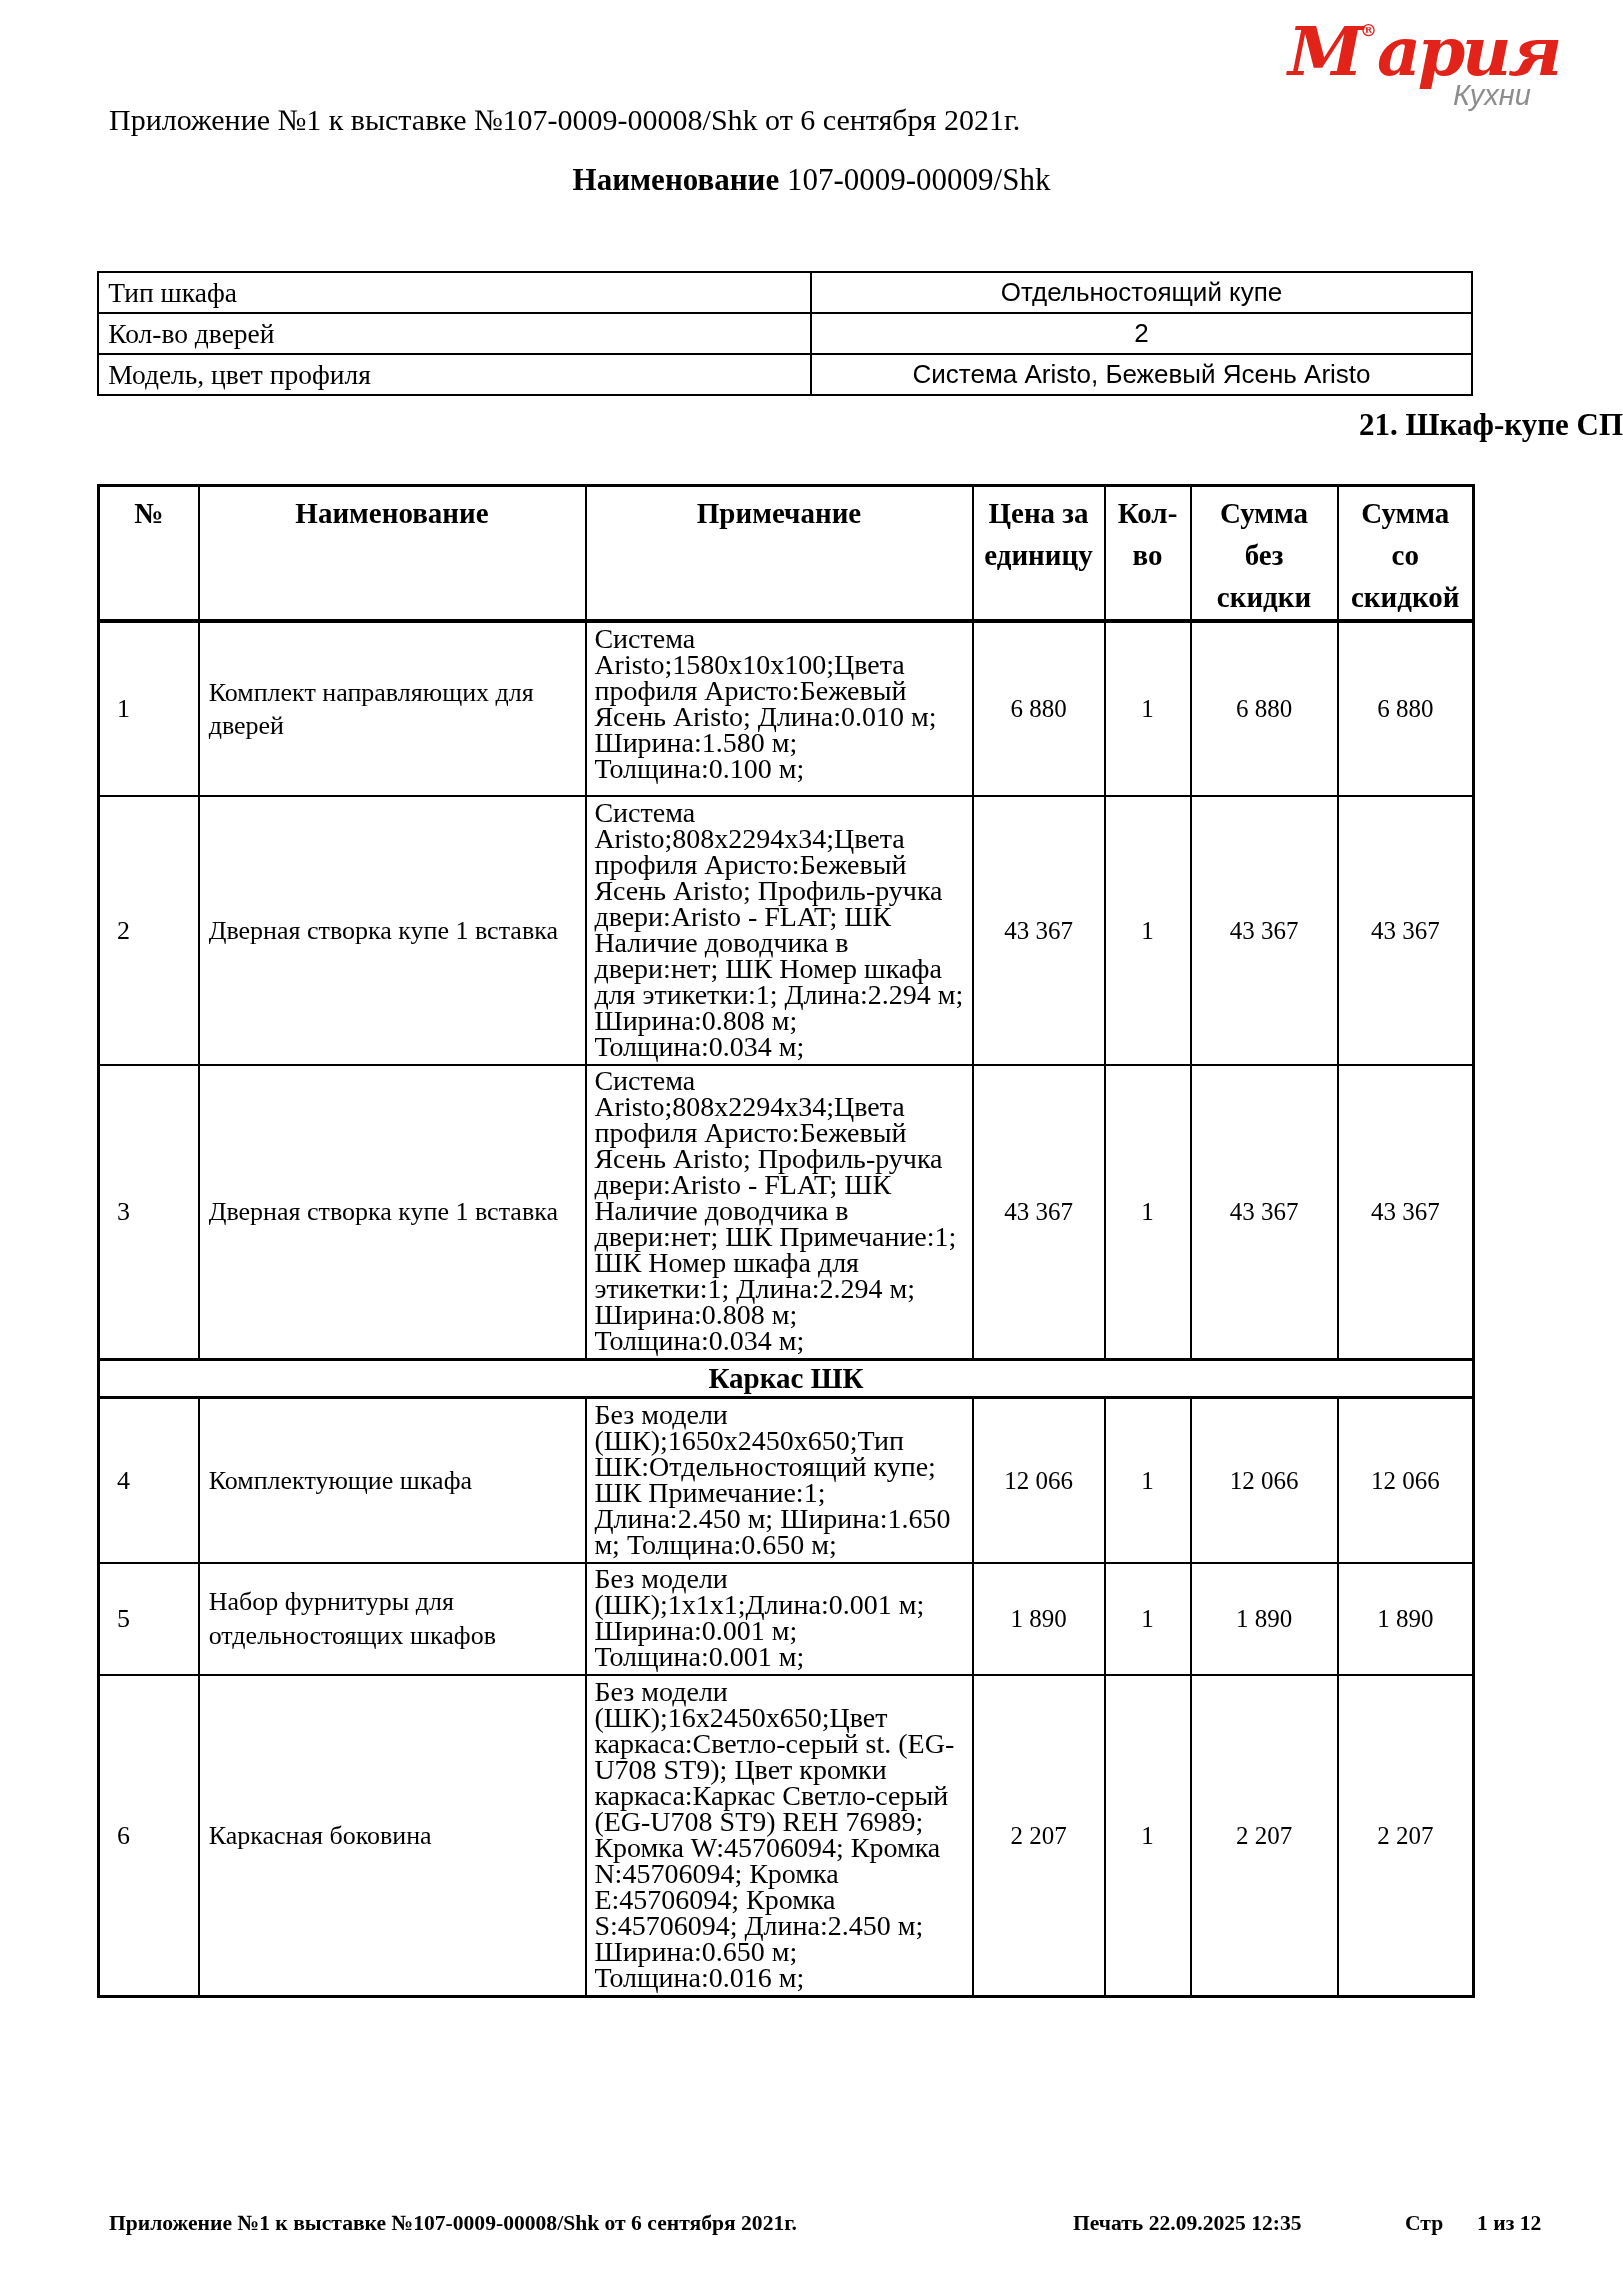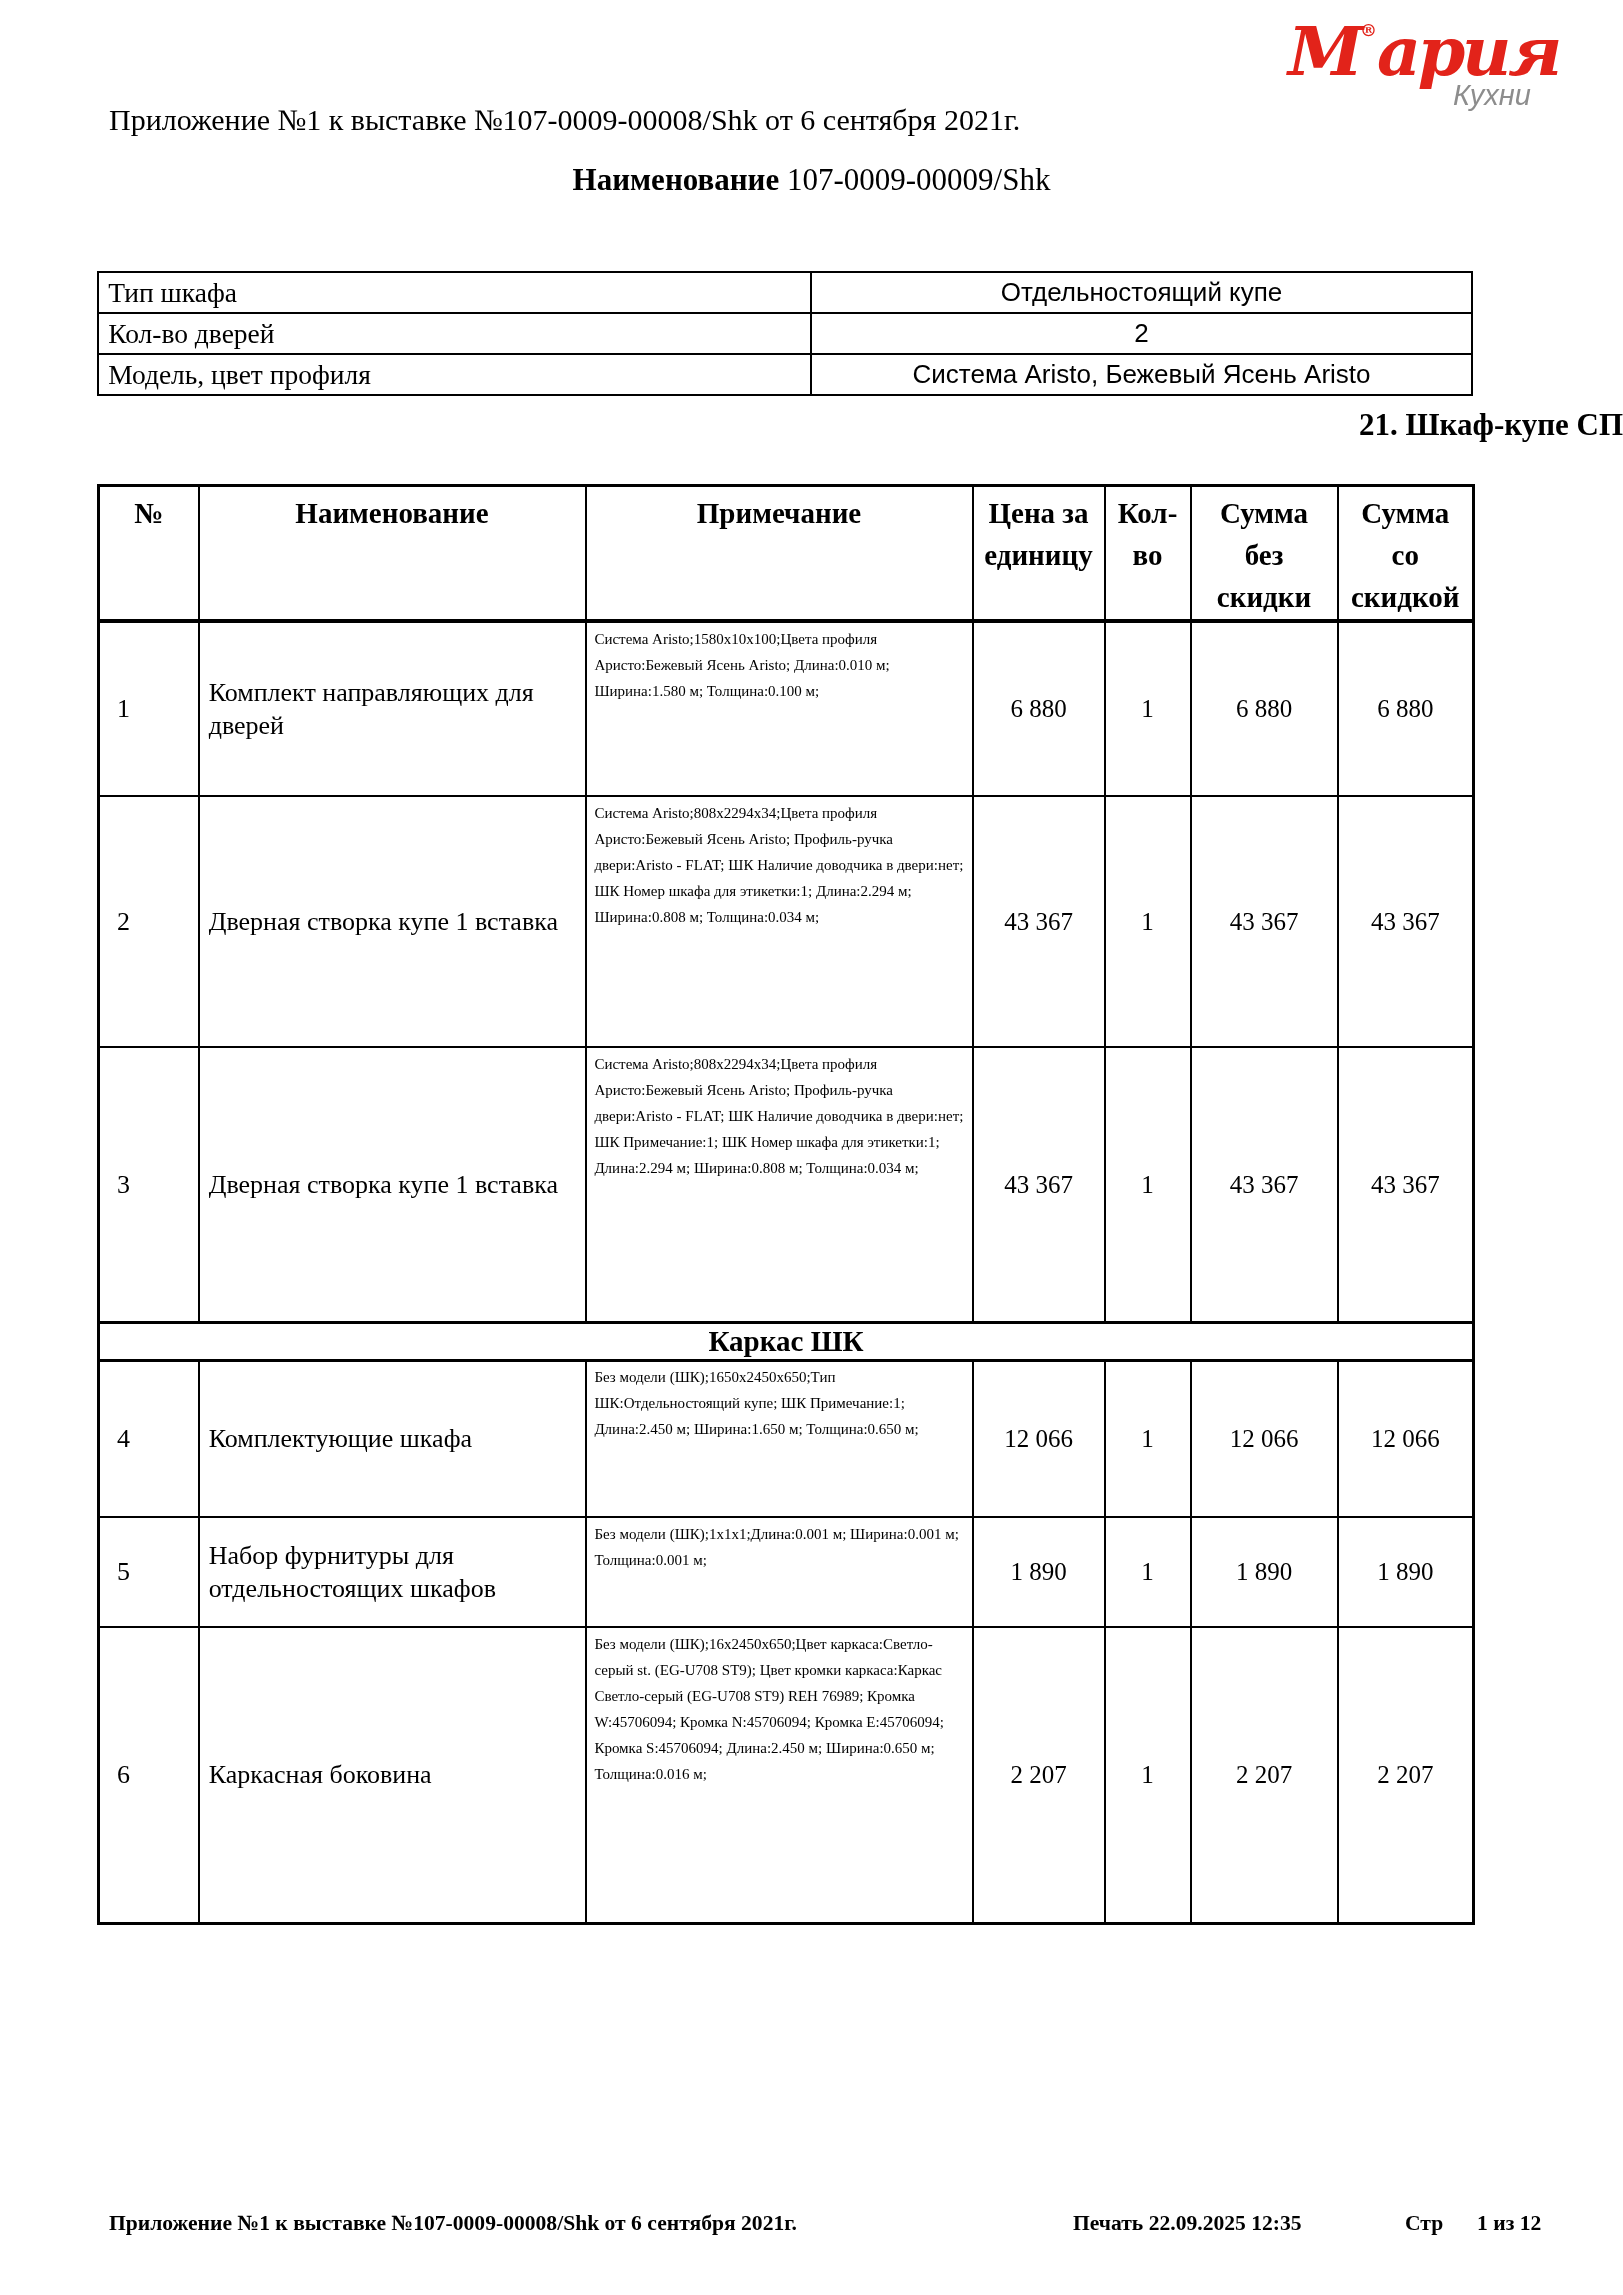--- a/index.html
+++ b/index.html
@@ -40,21 +40,21 @@
   .main-table th{
     font-size:29px;font-weight:bold;text-align:center;vertical-align:top;
     padding-top:5.2px;line-height:1.45;white-space:pre-line;border-bottom:4.6px solid #000;
   }
   .main-table tr.cap td{
     border-top:3.3px solid #000;border-bottom:3.3px solid #000;
     text-align:center;font-weight:bold;font-size:29px;vertical-align:middle;
   }
   .main-table td.num{font-size:26px;text-align:left;padding-left:17px;vertical-align:middle;}
   .main-table td.name{font-size:26px;text-align:left;padding:5.2px 26px 5.2px 9.2px;vertical-align:middle;line-height:1.3;}
-  .main-table td.note{font-size:15px;text-align:left;padding:2.6px 6.5px 3.9px 7.9px;vertical-align:top;line-height:26px;}
+  .main-table td.note{font-size:28px;text-align:left;padding:2.6px 6.5px 3.9px 7.9px;vertical-align:top;line-height:26px;}
   .main-table td.val{font-size:25px;text-align:center;vertical-align:middle;}
   
   .footer{position:absolute;left:0;top:2211px;width:1623px;font-size:21.6px;font-weight:bold;}
   .footer .f-left{position:absolute;left:109px;top:0;white-space:nowrap;}
   .footer .f-print{position:absolute;left:1073px;top:0;white-space:nowrap;}
   .footer .f-pagelbl{position:absolute;left:1405px;top:0;white-space:nowrap;}
   .footer .f-pageval{position:absolute;left:1477px;top:0;white-space:nowrap;}
 </style>
 </head>
 <body>

